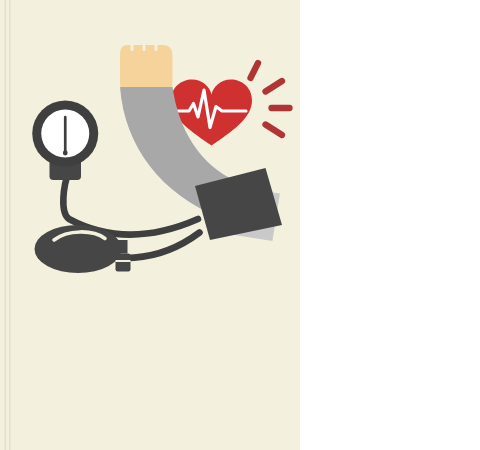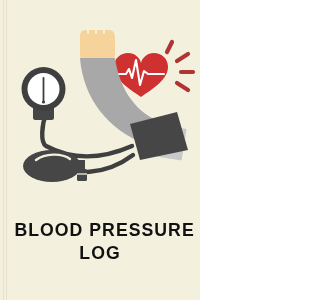--- a/index.html
+++ b/index.html
@@ -139,18 +139,14 @@
         <path d="M36 160 C 45 153, 62 153, 70 159" fill="none" stroke="#f3f1de" stroke-width="2.4" stroke-linecap="round"></path>
 
         <rect x="75" y="160" width="10" height="9" fill="#464646"></rect>
         <rect x="77" y="169" width="10" height="12" rx="1.5" fill="#464646"></rect>
         <line x1="77" y1="174" x2="87" y2="174" stroke="#f3f1de" stroke-width="1.3"></line>
       </g>
 
     </svg>
   </div>
 
-  <div class="title-block">
-    <div class="title-line">BLOOD PRESSURE</div>
-    <div class="title-line">LOG</div>
-  </div>
 
 </div>
 
 </body></html>

